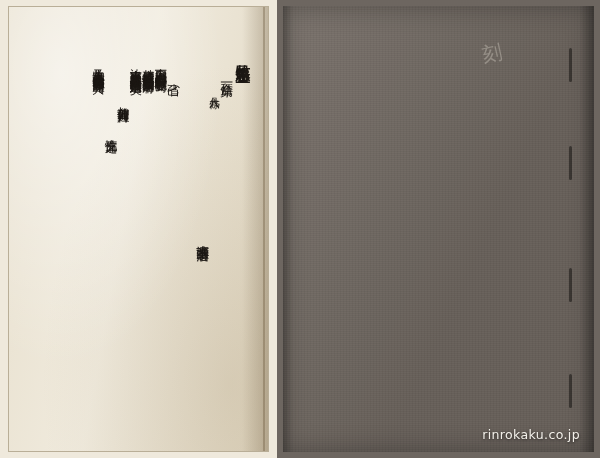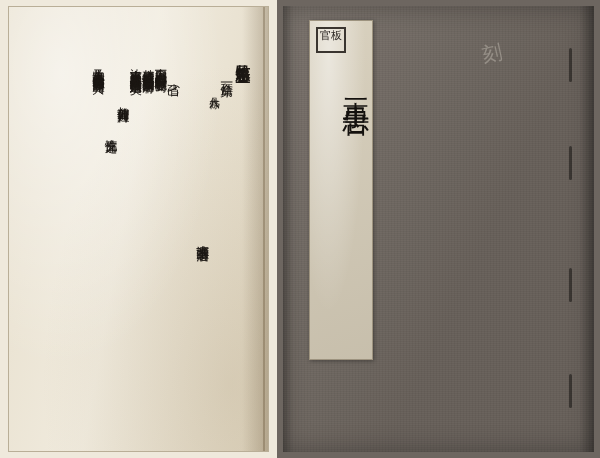--- a/index.html
+++ b/index.html
@@ -292,34 +292,30 @@
 
       <div class="edge-shadow-left"></div>
       <div class="fold-line"></div>
     </div>
   </div>
 
   <div class="right-book">
     <div class="cover">
       <div class="cover-grain"></div>
 
-      <div class="title-slip">
-        <div class="title-slip-tone"></div>
-        <div class="slip-stamp">官板</div>
-        <div class="slip-text">三事忠告</div>
-      </div>
 
       <div class="cover-mark">刻</div>
 
       <div class="stitch s1"></div>
       <div class="stitch s2"></div>
       <div class="stitch s3"></div>
       <div class="stitch s4"></div>
 
       <div class="spine-edge"></div>
       <div class="spine-edge-left"></div>
 
       <div class="credit">
+        <div class="credit-sub">rinrokaku.co.jp</div>
       </div>
     </div>
   </div>
 
 </div>
 
 </body></html>

